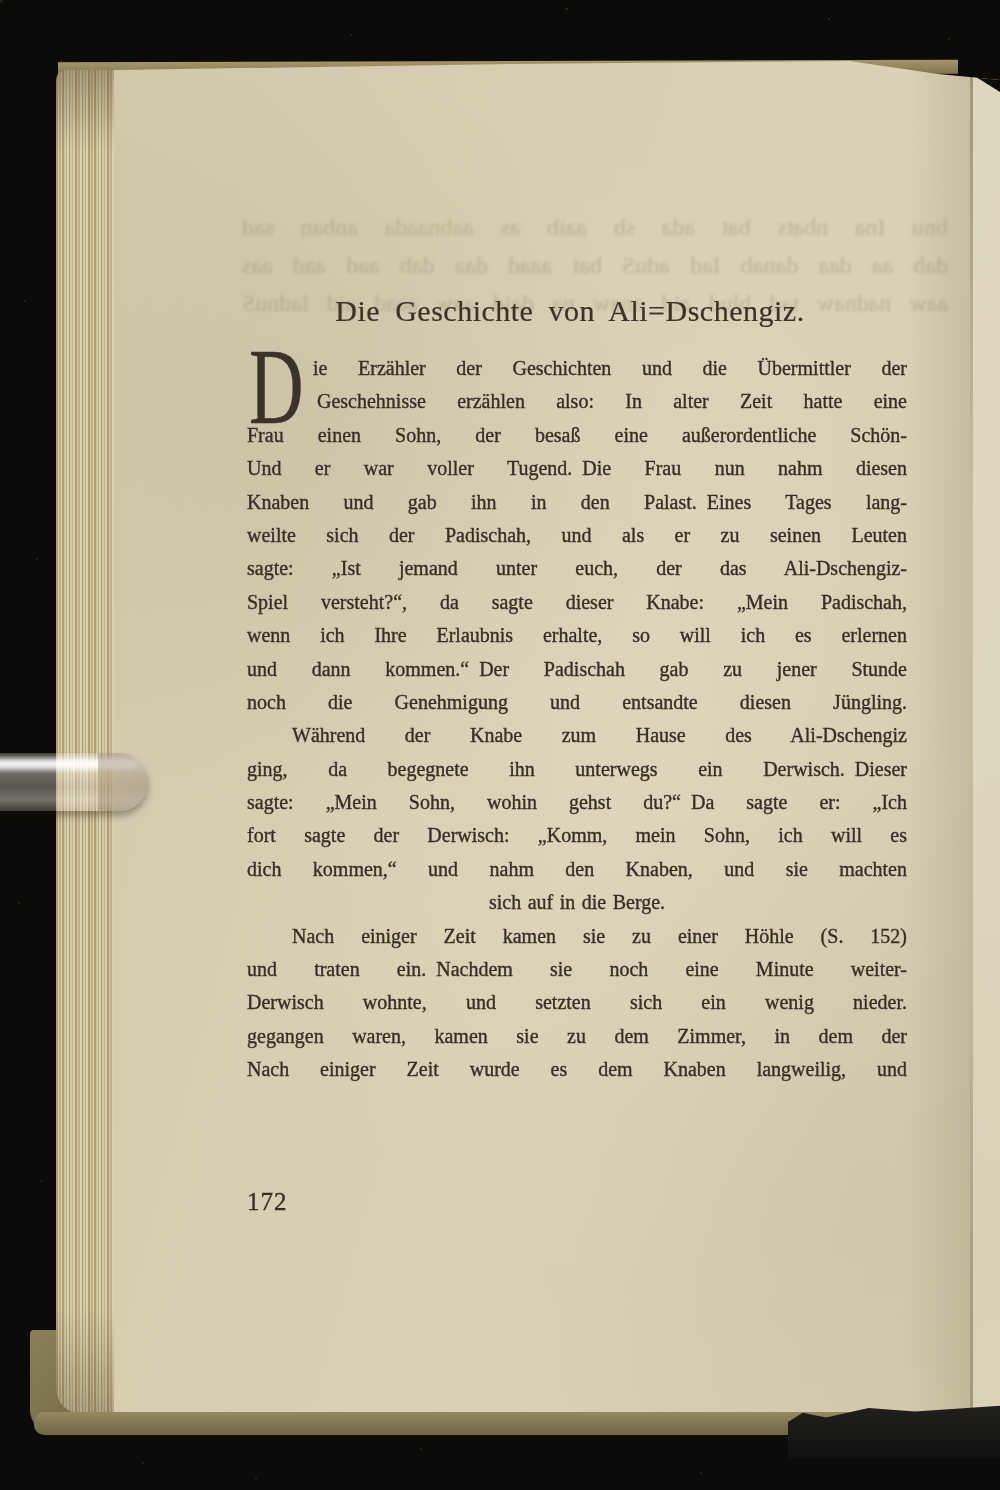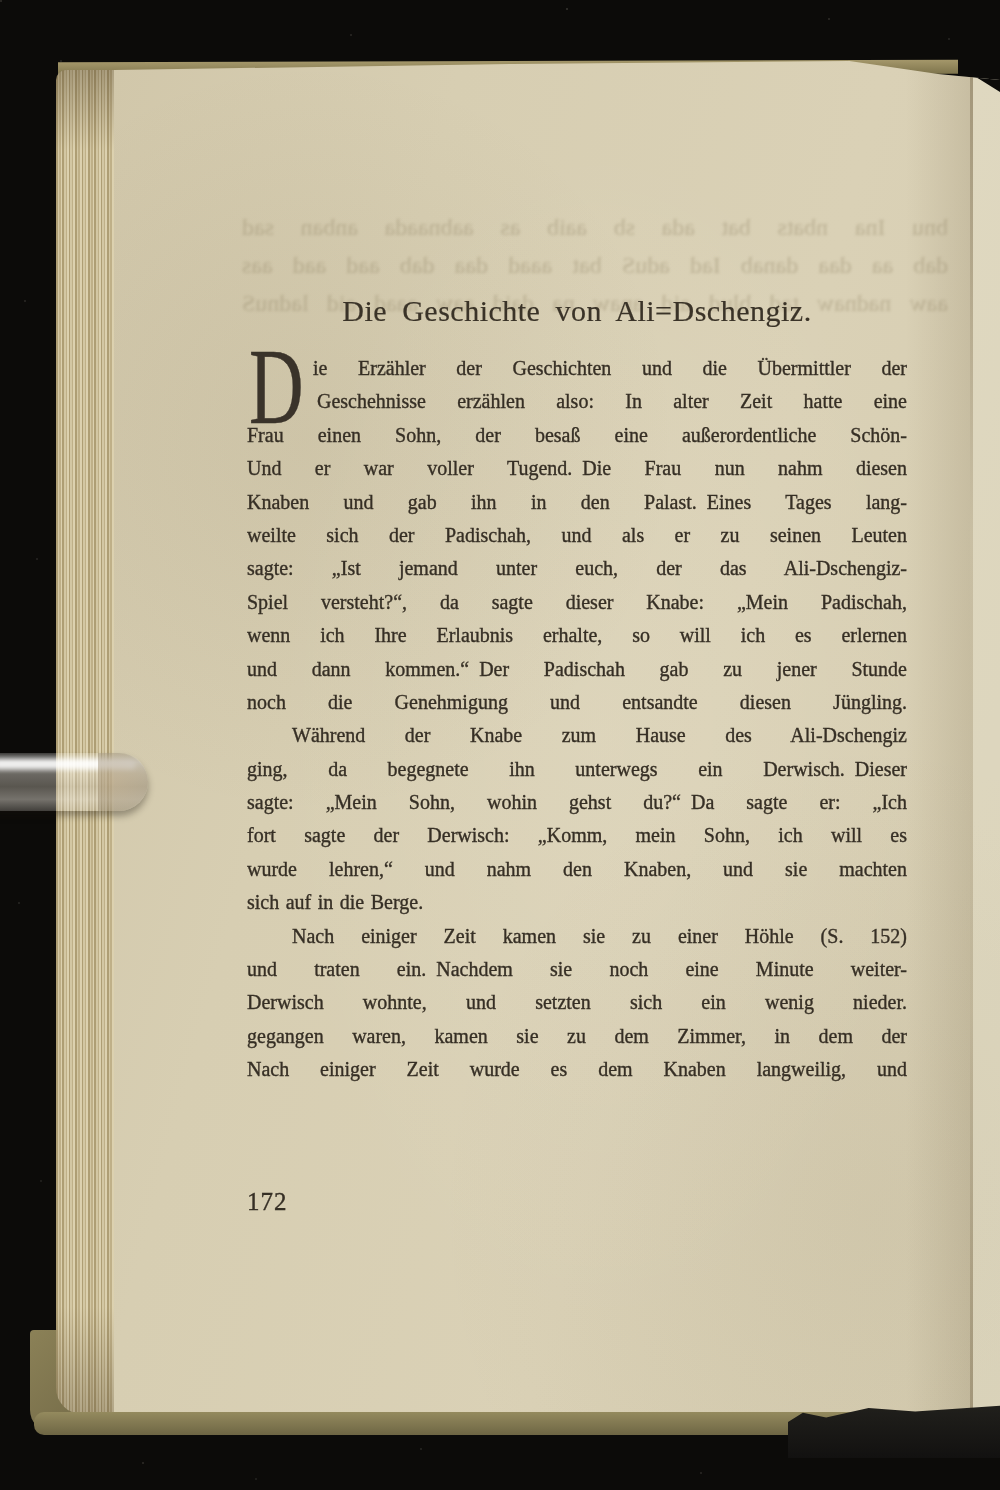--- a/index.html
+++ b/index.html
@@ -61,33 +61,33 @@
     background:rgba(248,245,232,0.22); }
   .corner-notch { position:absolute; right:0; top:0; width:52px; height:34px; background:#0c0b09;
     clip-path:polygon(0 0,100% 0,100% 100%,60% 62%,22% 30%); }
   
   .ghost { position:absolute; left:128px; width:706px; height:38px; line-height:38px;
     font-size:24px; color:#8c7f60; opacity:0.38;
     transform:scaleX(-1); filter:blur(1.4px);
     text-align:justify; overflow:hidden; word-spacing:4px; }
   .ghost::after { content:""; display:inline-block; width:100%; height:0; }
   
-  .title { position:absolute; left:133px; top:236px; width:660px; height:42px;
+  .title { position:absolute; left:126px; top:236px; width:660px; height:42px;
     font-size:30px; text-align:center; letter-spacing:0.5px; word-spacing:7px;
     color:#3a3328; -webkit-text-stroke:0.2px currentColor; }
   
   .body { position:absolute; left:133px; top:294px; width:660px; }
   .ln { position:relative; height:33.4px; line-height:33.4px; font-size:20px;
     text-align:justify; overflow:hidden; word-spacing:1.5px;
     -webkit-text-stroke:0.35px currentColor; }
   .ln::after { content:""; display:inline-block; width:100%; height:0; }
   .ln-dc1 { padding-left:66px; }
   .ln-dc2 { padding-left:70px; }
   .ln-ind { text-indent:45px; }
-  .ln-short { text-align:left; }
+  .ln-short { text-align:center; }
   .ln-short::after { content:none; }
   .dropcap { position:absolute; left:2px; top:0px; font-size:108px; line-height:70px;
     transform:scaleX(0.70); transform-origin:0 0; color:#3a332a;
     -webkit-text-stroke:0.4px currentColor; }
   .pageno { position:absolute; left:133px; top:1130px; font-size:25px; letter-spacing:1px;
     -webkit-text-stroke:0.35px currentColor; }
   
   .rod { position:absolute; left:-6px; top:753px; width:154px; height:58px; z-index:6;
     border-radius:0 29px 29px 0;
     background:linear-gradient(180deg,
@@ -135,21 +135,21 @@
       <div class="ln">weilte sich der Padischah, und als er zu seinen Leuten</div>
       <div class="ln">sagte: „Ist jemand unter euch, der das Ali-Dschengiz-</div>
       <div class="ln">Spiel versteht?“, da sagte dieser Knabe: „Mein Padischah,</div>
       <div class="ln">wenn ich Ihre Erlaubnis erhalte, so will ich es erlernen</div>
       <div class="ln">und dann kommen.“ Der Padischah gab zu jener Stunde</div>
       <div class="ln">noch die Genehmigung und entsandte diesen Jüngling.</div>
       <div class="ln ln-ind">Während der Knabe zum Hause des Ali-Dschengiz</div>
       <div class="ln">ging, da begegnete ihn unterwegs ein Derwisch. Dieser</div>
       <div class="ln">sagte: „Mein Sohn, wohin gehst du?“ Da sagte er: „Ich</div>
       <div class="ln">fort sagte der Derwisch: „Komm, mein Sohn, ich will es</div>
-      <div class="ln">wurde lehren,“ und nahm den Knaben, und sie machten</div>
+      <div class="ln">dich kommen,“ und nahm den Knaben, und sie machten</div>
       <div class="ln ln-short">sich auf in die Berge.</div>
       <div class="ln ln-ind">Nach einiger Zeit kamen sie zu einer Höhle (S. 152)</div>
       <div class="ln">und traten ein. Nachdem sie noch eine Minute weiter-</div>
       <div class="ln">Derwisch wohnte, und setzten sich ein wenig nieder.</div>
       <div class="ln">gegangen waren, kamen sie zu dem Zimmer, in dem der</div>
       <div class="ln">Nach einiger Zeit wurde es dem Knaben langweilig, und</div>
     </div>
 
     <div class="pageno">172</div>
   </div>

